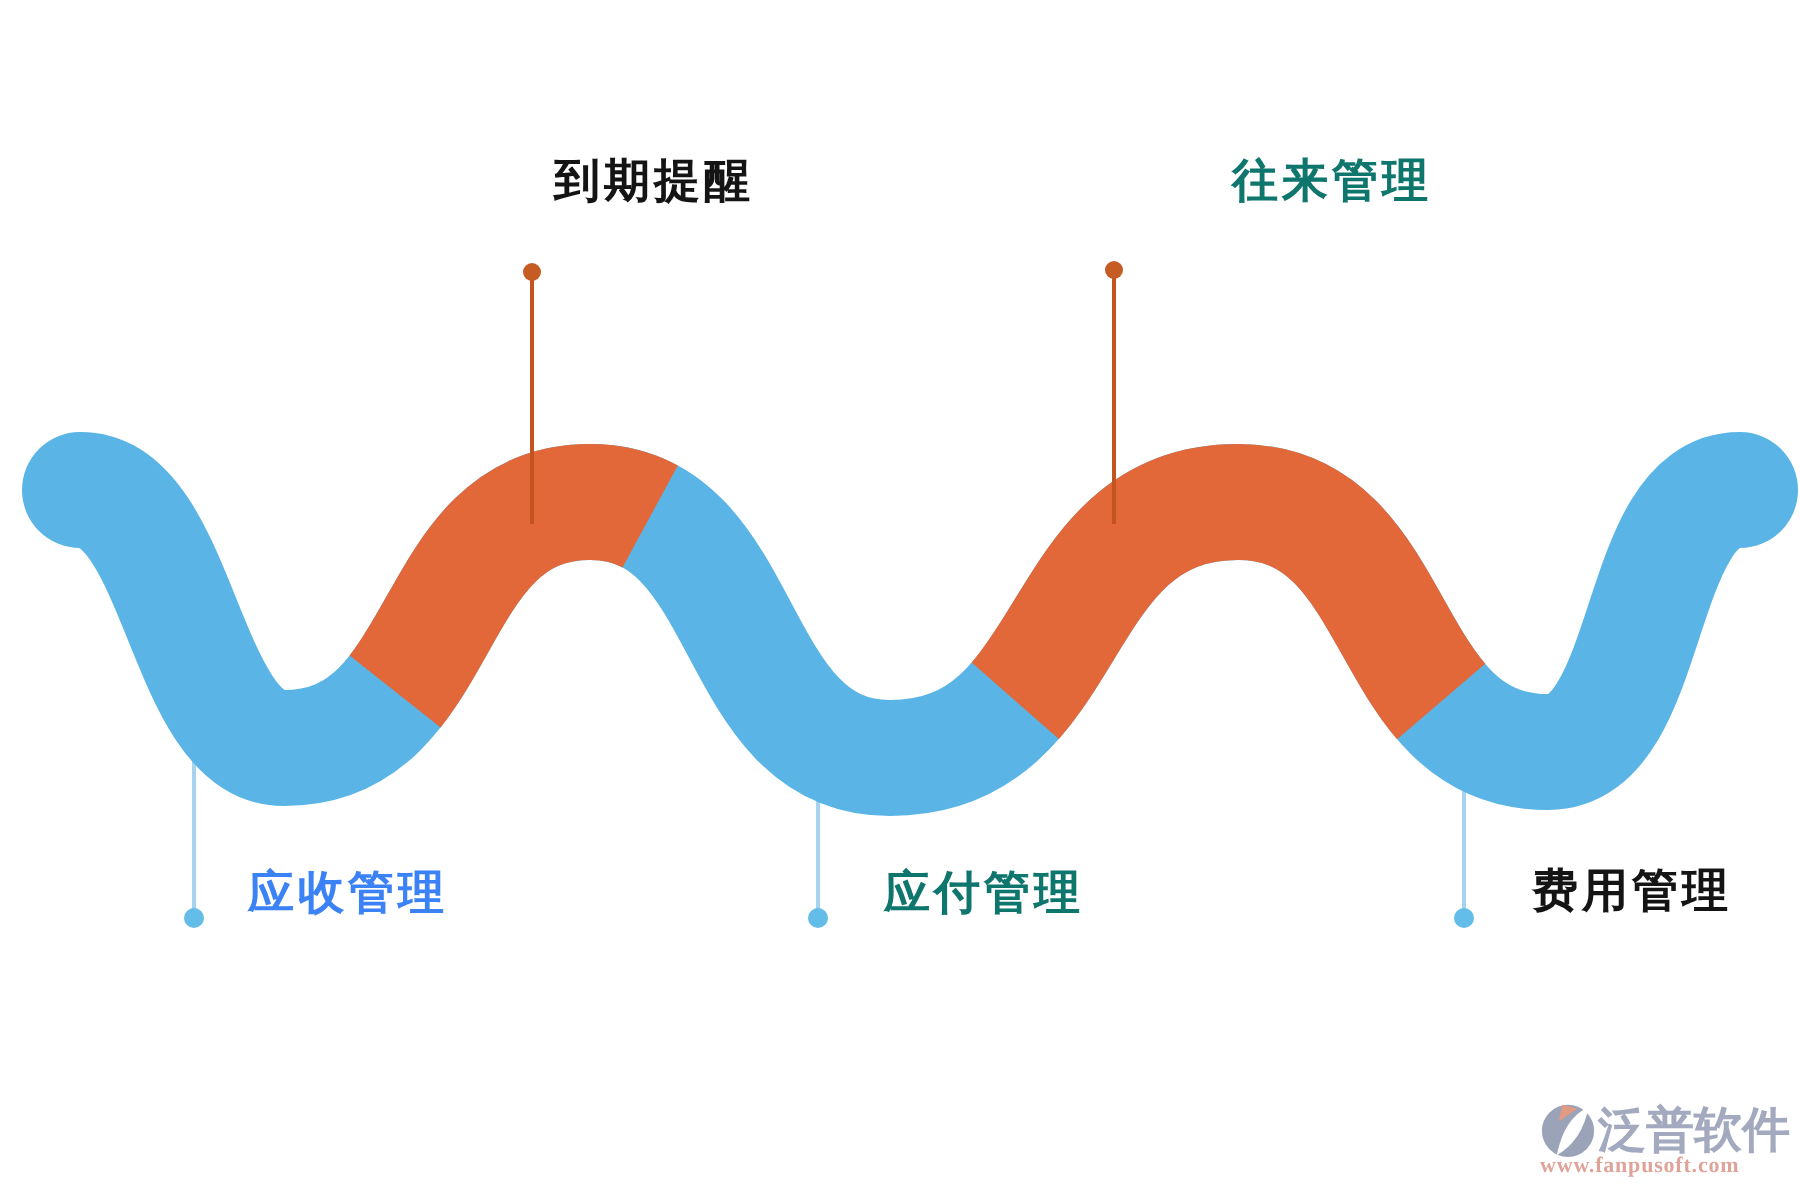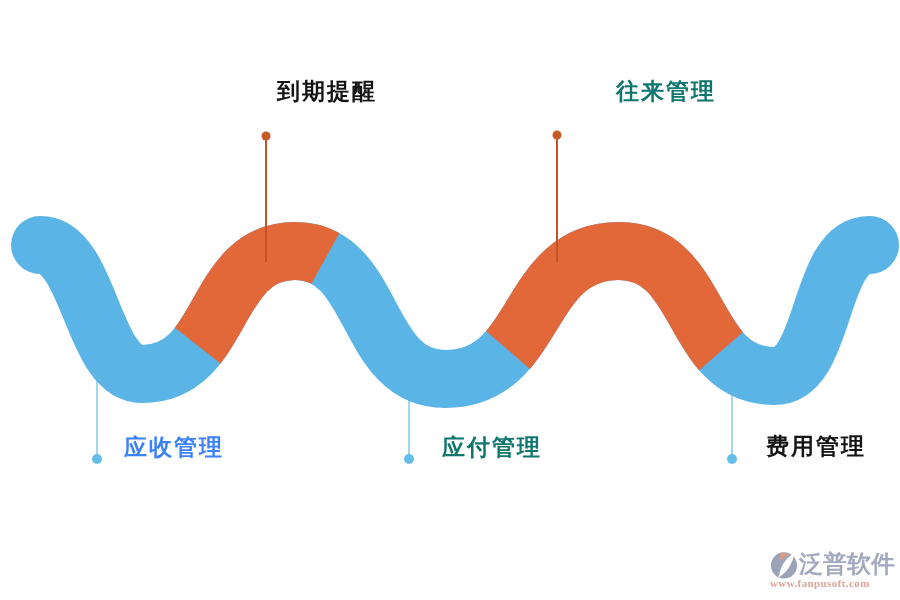--- a/index.html
+++ b/index.html
@@ -19,21 +19,21 @@
     color:#141414;
     white-space:nowrap;
     line-height:1;
   }
   .watermark{
     position:absolute;
     left:770px;top:549px;
     width:130px;
     text-align:left;
   }
-  .watermark-row{display:flex;align-items:flex-start;}
+  .watermark-row{display:flex;align-items:center;}
   .watermark-icon{width:28px;height:31px;margin-right:1px;flex:0 0 auto;}
   .watermark-brand{
     font-size:24px;
     font-weight:bold;
     letter-spacing:0px;
     line-height:30px;
     white-space:nowrap;
   }
   .watermark-url{
     font-family:"Liberation Serif","DejaVu Serif",serif;

